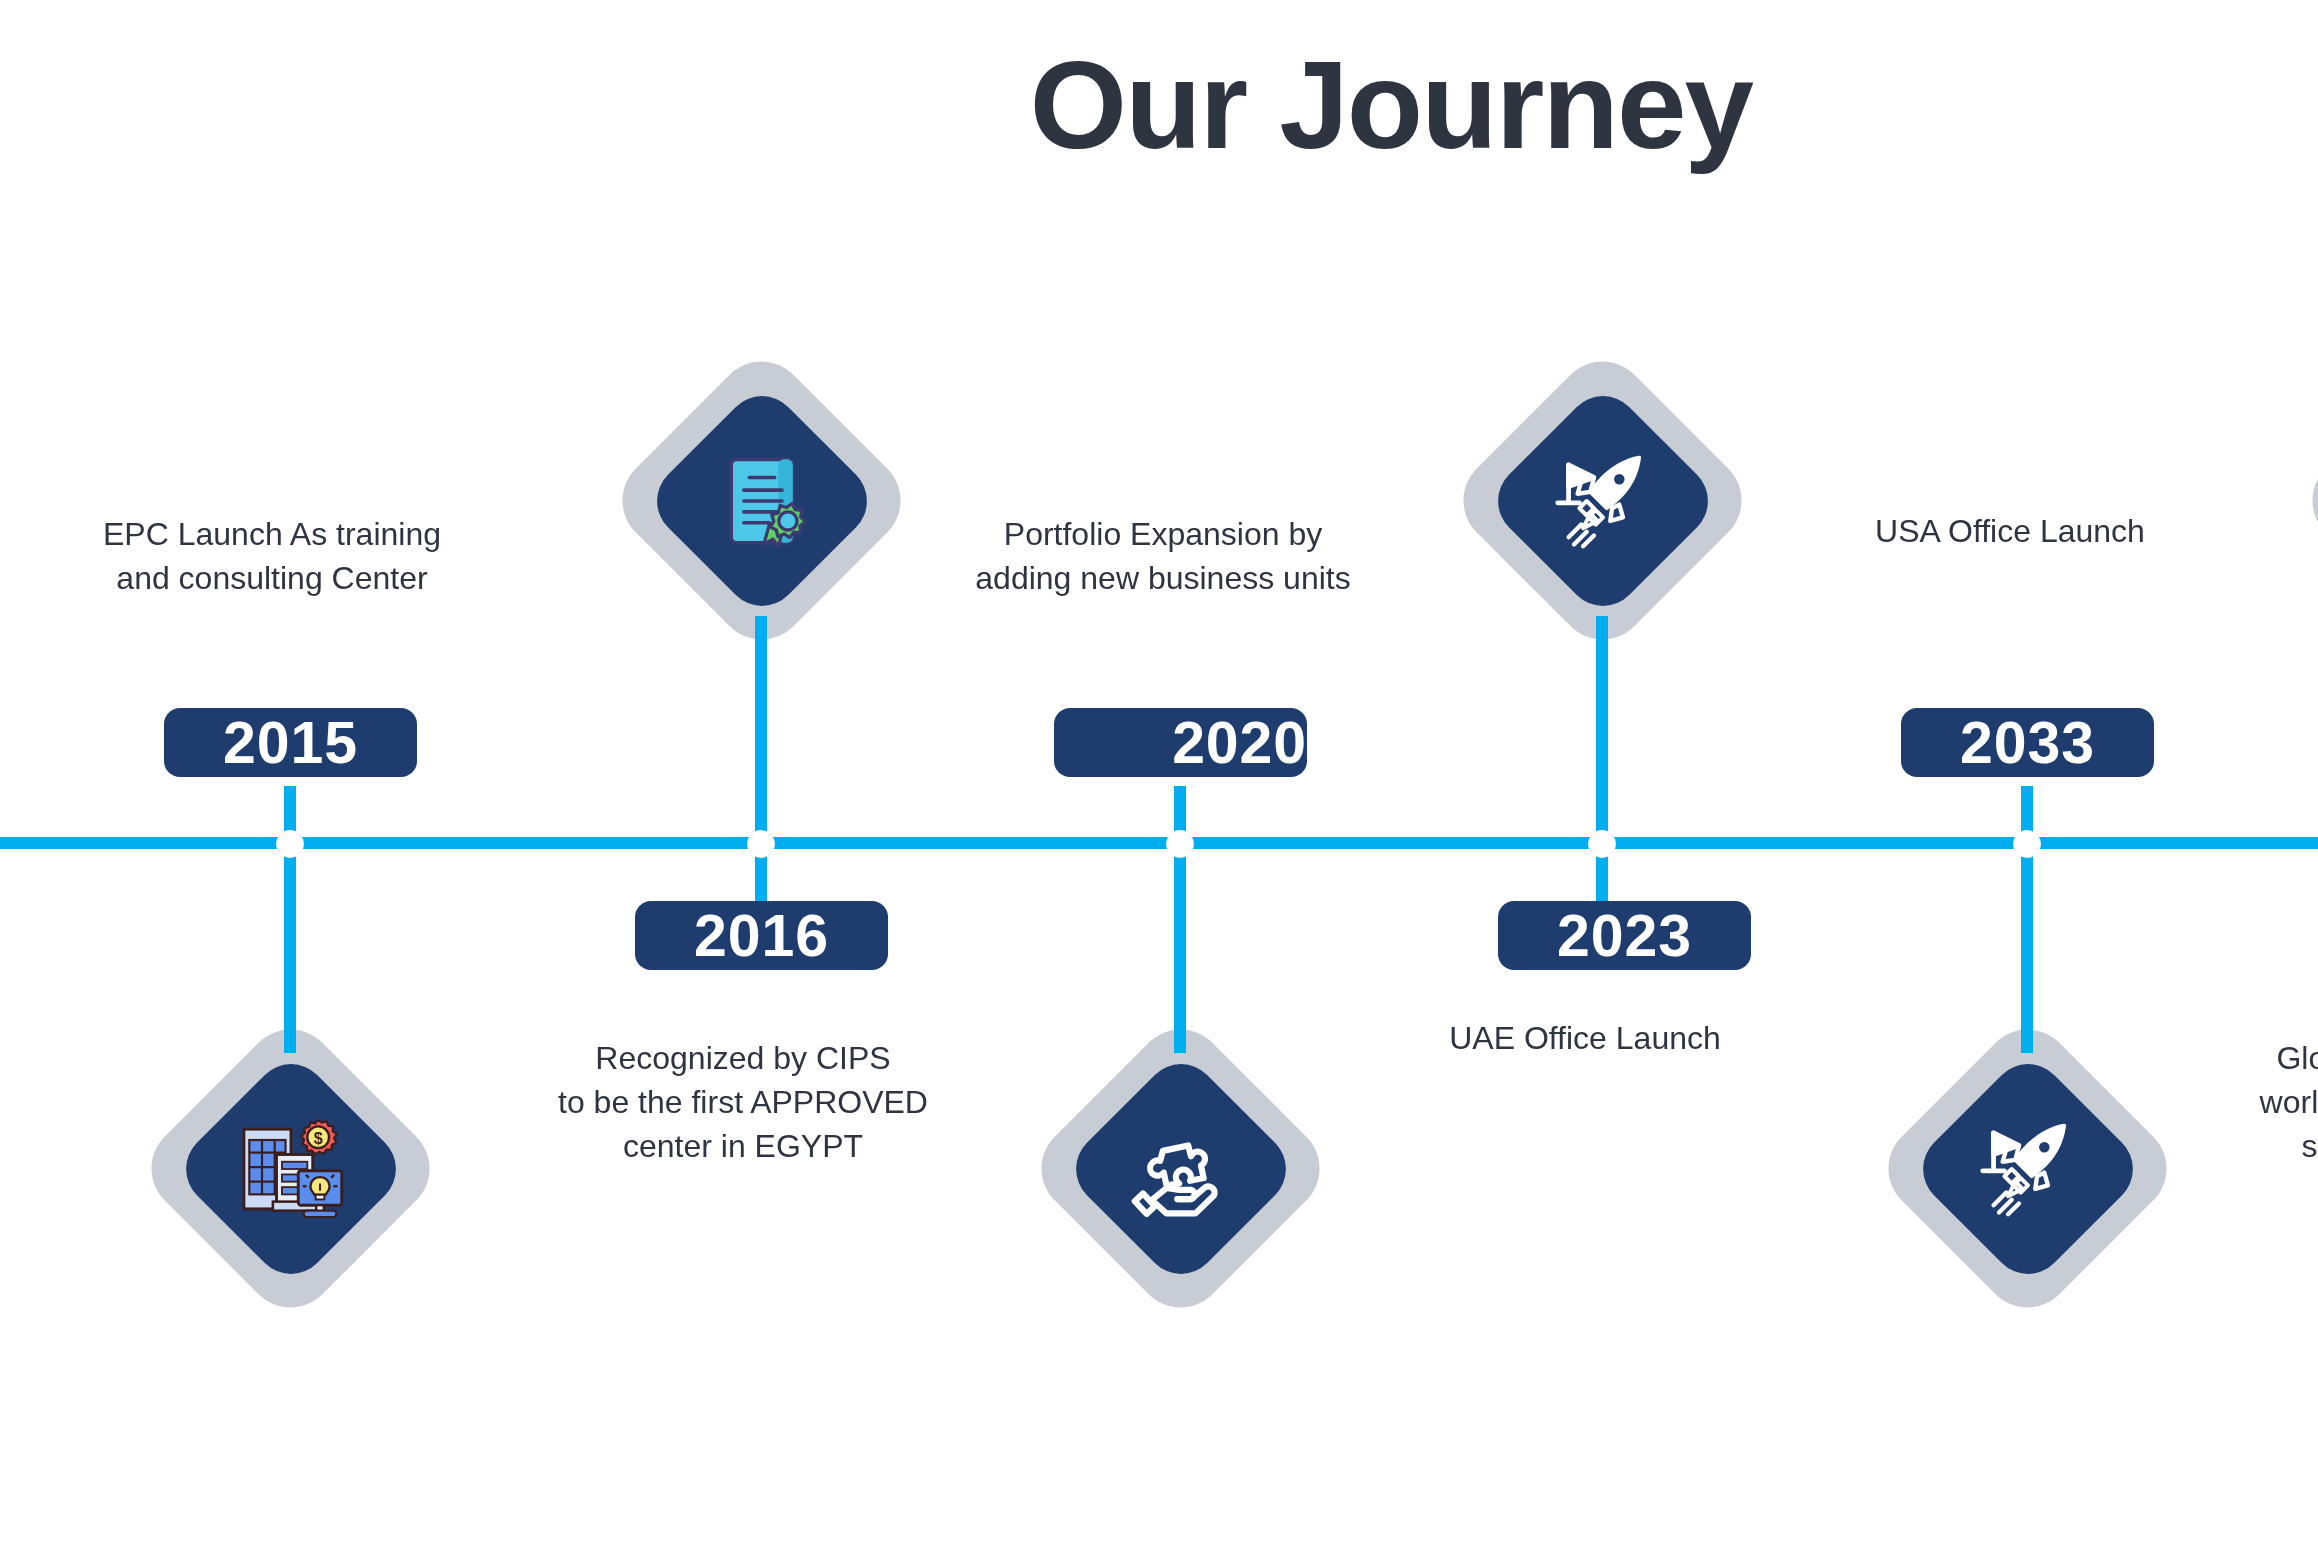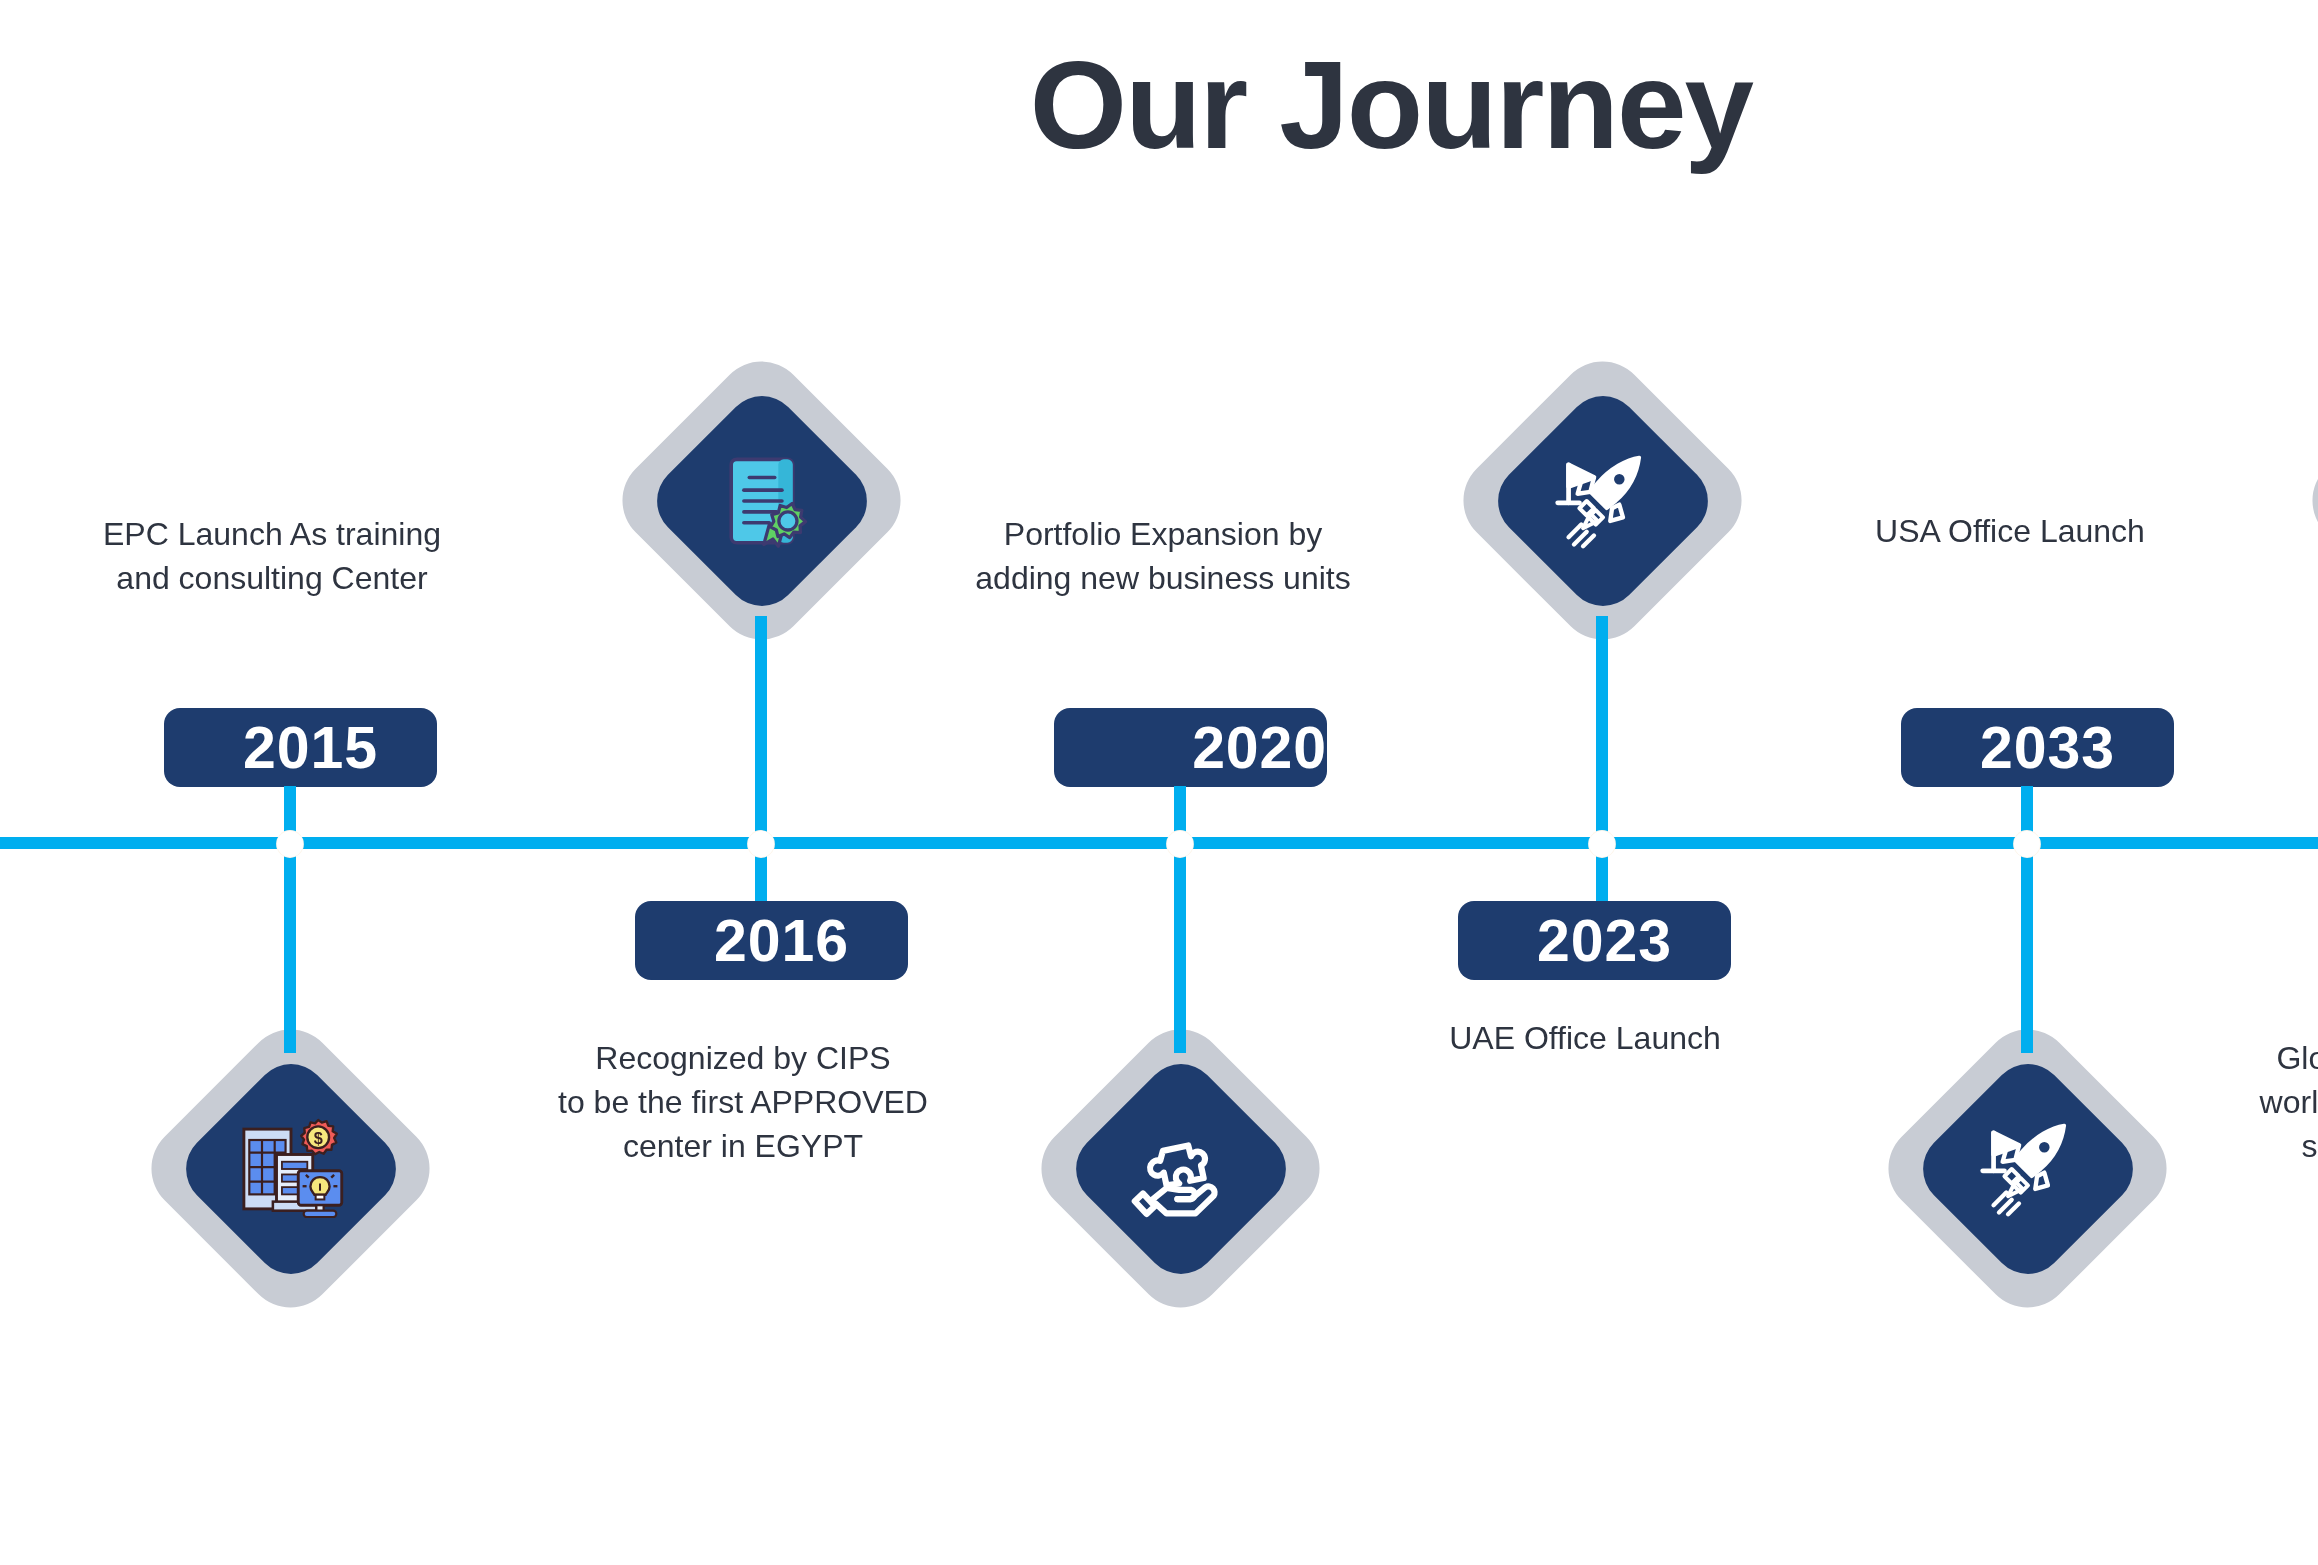--- a/index.html
+++ b/index.html
@@ -37,29 +37,28 @@
     position:absolute;width:26px;height:26px;border-radius:50%;
     background:#ffffff;
     top:831px;
     transform:translateX(-13px);
     box-shadow:0 0 0 0.9px #fdf6ec;
   }
 
   
   .year-badge{
     position:absolute;
-    width:253px;height:79px;
+    width:253px;height:69px;
     background:#1e3c6e;
     border-radius:16px;
     display:flex;align-items:center;justify-content:center;
     color:#ffffff;
     font-size:59px;font-weight:bold;
     letter-spacing:0.9px;
     transform:translateX(-126px);
-    padding-left:20px;
   }
 
   
   .diamond-wrap{
     position:absolute;width:297px;height:297px;
     transform:translateX(-148px);
   }
   .diamond-outer{
     position:absolute;left:37px;top:37px;width:223px;height:223px;
     background:#c8ccd4;
@@ -188,21 +187,21 @@
       <path d="M11,45.5 L17.5,52.5 L13,56.8 L6.5,49.8 Z"></path>
     </g>
   </svg>
         </div>
       </div>
       <div class="connector" style="left: 1180px; top: 786px; height: 54px;"></div>
       <div class="connector" style="left: 1180px; top: 844px; height: 209px;"></div>
       <div class="node" style="left: 1180px;"></div>
       <div class="desc" style="left: 1163px; top: 512px;">Portfolio Expansion by
 adding new business units</div>
-      <div class="year-badge" style="left: 1584px; top: 901px;">
+      <div class="year-badge" style="left: 1624px; top: 901px;">
         <span>2023</span>
       </div>
       <div class="diamond-wrap" style="left: 1602px; top: 352px;">
         <div class="diamond-outer"></div>
         <div class="diamond-inner"></div>
         <div class="diamond-icon">
           <svg id="ico-rocket-launch-icon" viewBox="0 0 64 64" xmlns="http://www.w3.org/2000/svg">
     <g fill="#ffffff" stroke="#ffffff" stroke-width="1" stroke-linejoin="round">
       <path d="M52,8 C45,9 36,14 29,22 L25,27 L34,36 L39,32 C47,25 51,16 52,8 Z" stroke-width="2"></path>
       <circle cx="41" cy="20" r="4.2" fill="#1e3c6e" stroke="#ffffff" stroke-width="2.6"></circle>

